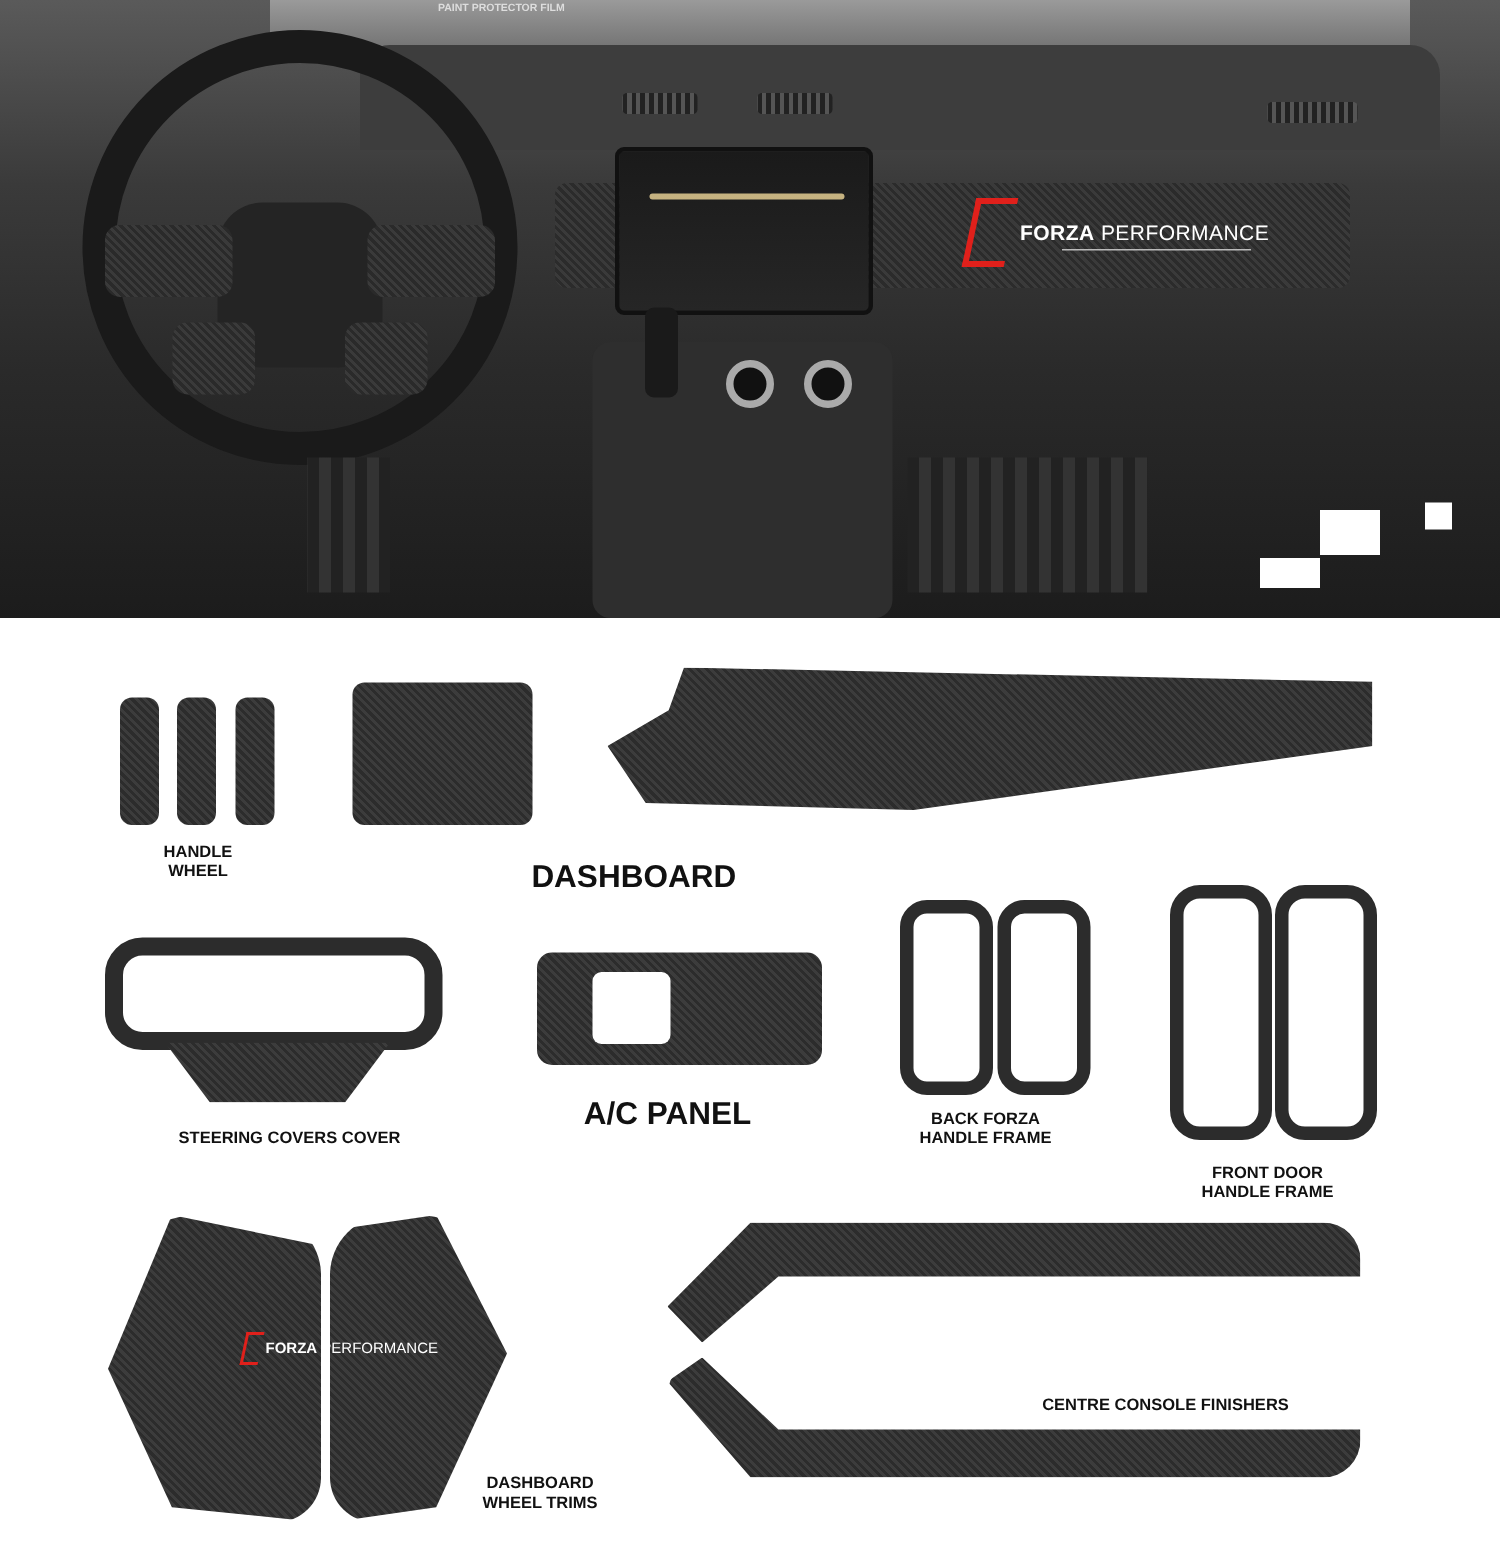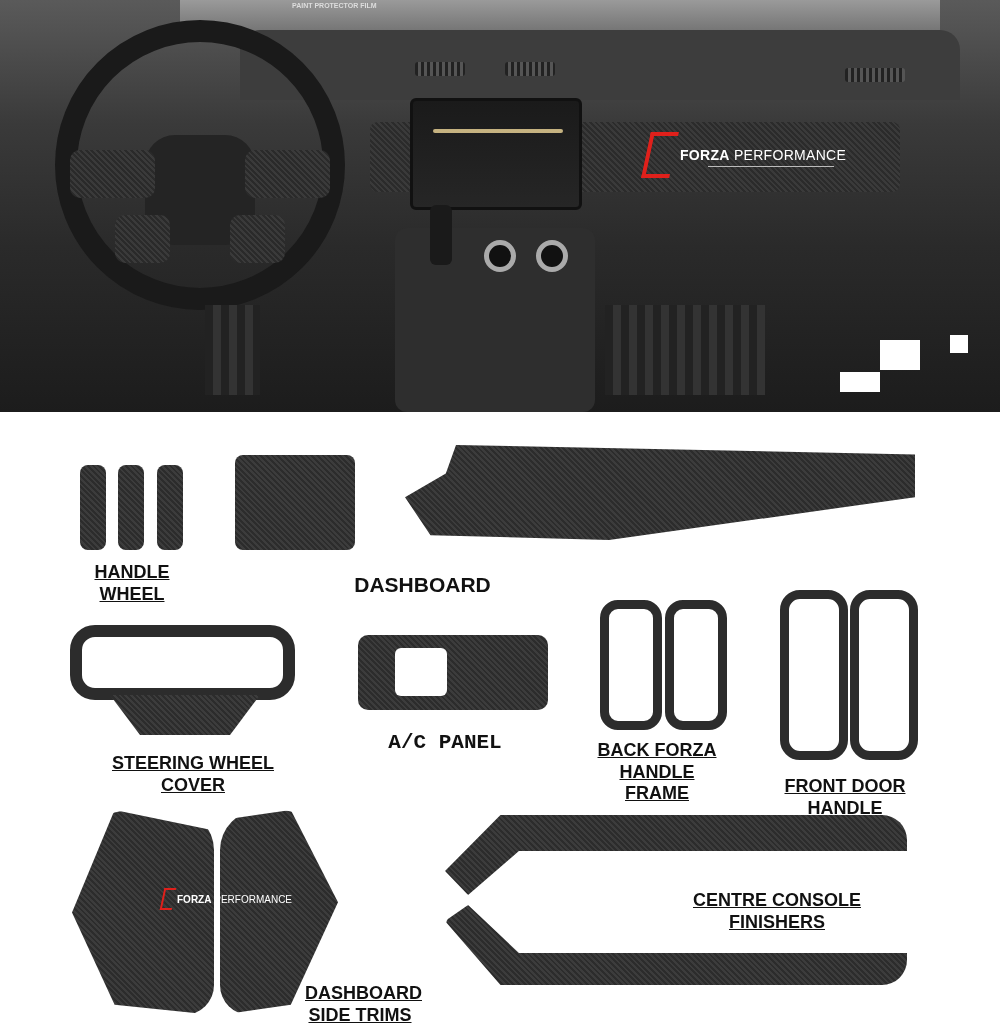--- a/index.html
+++ b/index.html
@@ -20,21 +20,21 @@
   .wheel { position: absolute; left: 55px; top: 20px; width: 290px; height: 290px; border: 22px solid #1a1a1a; border-radius: 50%; }
   .wheel-hub { position: absolute; left: 145px; top: 135px; width: 110px; height: 110px; background: #242424; border-radius: 30px; }
   .wheel-spoke { position: absolute; background: repeating-linear-gradient(45deg,#2a2a2a 0 2px,#3a3a3a 2px 4px); border-radius: 10px; }
   .console { position: absolute; left: 395px; top: 228px; width: 200px; height: 184px; background: #2e2e2e; border-radius: 12px; }
   .knob { position: absolute; top: 240px; width: 32px; height: 32px; border-radius: 50%; border: 5px solid #aaa; background: #111; }
   .gear { position: absolute; left: 430px; top: 205px; width: 22px; height: 60px; background: #1a1a1a; border-radius: 6px; }
   .mat { position: absolute; top: 305px; height: 90px; background: repeating-linear-gradient(90deg,#222 0 8px,#333 8px 16px); }
   .pixel { position: absolute; background: #fff; }
   .part { position: absolute; background: repeating-linear-gradient(45deg,#2c2c2c 0 2px,#3c3c3c 2px 4px); }
   .label { position: absolute; font-weight: bold; color: #111; text-align: center; line-height: 1.2; }
-  .lbl-sm { font-size: 18px; text-decoration: underline; }
+  .lbl-sm { font-size: 11px; }
   .lbl-lg { font-size: 21px; }
   .ring { border: 12px solid #2c2c2c; background: transparent !important; }
 </style>
 </head>
 <body>
 
 <div class="photo">
   <div class="windshield"></div>
   <div class="sticker">PAINT PROTECTOR FILM</div>
   <div class="dash-top"></div>
@@ -74,25 +74,25 @@
   <div>HANDLE</div>
     <div>WHEEL</div>
 </div>
 
 <div class="part" style="left:235px;top:455px;width:120px;height:95px;border-radius:8px;"></div>
 <div class="part" style="left:405px;top:445px;width:510px;height:95px;clip-path:polygon(0 55%,8% 30%,10% 0,100% 10%,100% 55%,40% 100%,5% 95%);"></div>
 <div class="label lbl-lg" style="left:340px;top:572px;width:165px;">DASHBOARD</div>
 
 <div class="part ring" style="left:70px;top:625px;width:225px;height:75px;border-radius:25px;"></div>
 <div class="part" style="left:110px;top:695px;width:150px;height:40px;clip-path:polygon(0 0,100% 0,80% 100%,20% 100%);"></div>
-<div class="label lbl-sm" style="left:98px;top:753px;width:190px;">STEERING WHEEL COVER</div>
+<div class="label lbl-sm" style="left:98px;top:753px;width:190px;">STEERING COVERS COVER</div>
 
 <div class="part" style="left:358px;top:635px;width:190px;height:75px;border-radius:10px;"></div>
 <div style="position:absolute;left:395px;top:648px;width:52px;height:48px;background:#fff;border-radius:6px;"></div>
-<div class="label lbl-lg" style="left:375px;top:730px;width:140px;font-family:Liberation Mono, monospace;">A/C PANEL</div>
+<div class="label lbl-lg" style="left:375px;top:730px;width:140px;">A/C PANEL</div>
 
 <div class="part ring" style="left:600px;top:600px;width:62px;height:130px;border-radius:18px;border-width:9px;"></div>
 <div class="part ring" style="left:665px;top:600px;width:62px;height:130px;border-radius:18px;border-width:9px;"></div>
 <div class="label lbl-sm" style="left:592px;top:740px;width:130px;">
   <div>BACK FORZA</div>
     <div>HANDLE FRAME</div>
 </div>
 
 <div class="part ring" style="left:780px;top:590px;width:68px;height:170px;border-radius:20px;border-width:9px;"></div>
 <div class="part ring" style="left:850px;top:590px;width:68px;height:170px;border-radius:20px;border-width:9px;"></div>
@@ -102,18 +102,18 @@
 </div>
 
 <div class="part" style="left:72px;top:810px;width:142px;height:205px;border-radius:60px 40px 30px 60px;clip-path:polygon(30% 0,100% 10%,100% 100%,30% 95%,0 50%);"></div>
 <div class="part" style="left:220px;top:810px;width:118px;height:205px;border-radius:40px 60px 60px 30px;clip-path:polygon(0 5%,60% 0,100% 45%,60% 95%,0 100%);"></div>
 <div style="position:absolute;left:162px;top:888px;display:flex;align-items:center;gap:3px;">
   <div style="width:12px;height:22px;border:2px solid #e0201b;border-right:none;transform:skewX(-12deg);"></div>
   <span style="font-size:10px;color:#fff;"><b>FORZA</b> <span>PERFORMANCE</span></span>
 </div>
 <div class="label lbl-sm" style="left:305px;top:983px;width:110px;">
   <div>DASHBOARD</div>
-    <div>SIDE TRIMS</div>
+    <div>WHEEL TRIMS</div>
 </div>
 
 <div class="part" style="left:445px;top:815px;width:462px;height:80px;border-radius:25px;clip-path:polygon(0 70%,12% 0,100% 0,100% 45%,16% 45%,5% 100%);"></div>
 <div class="part" style="left:445px;top:905px;width:462px;height:80px;border-radius:25px;clip-path:polygon(0 20%,5% 0,16% 60%,100% 60%,100% 100%,12% 100%);"></div>
-<div class="label lbl-sm" style="left:672px;top:890px;width:210px;">CENTRE CONSOLE FINISHERS</div>
+<div class="label lbl-sm" style="left:672px;top:931px;width:210px;">CENTRE CONSOLE FINISHERS</div>
 
 </body></html>

